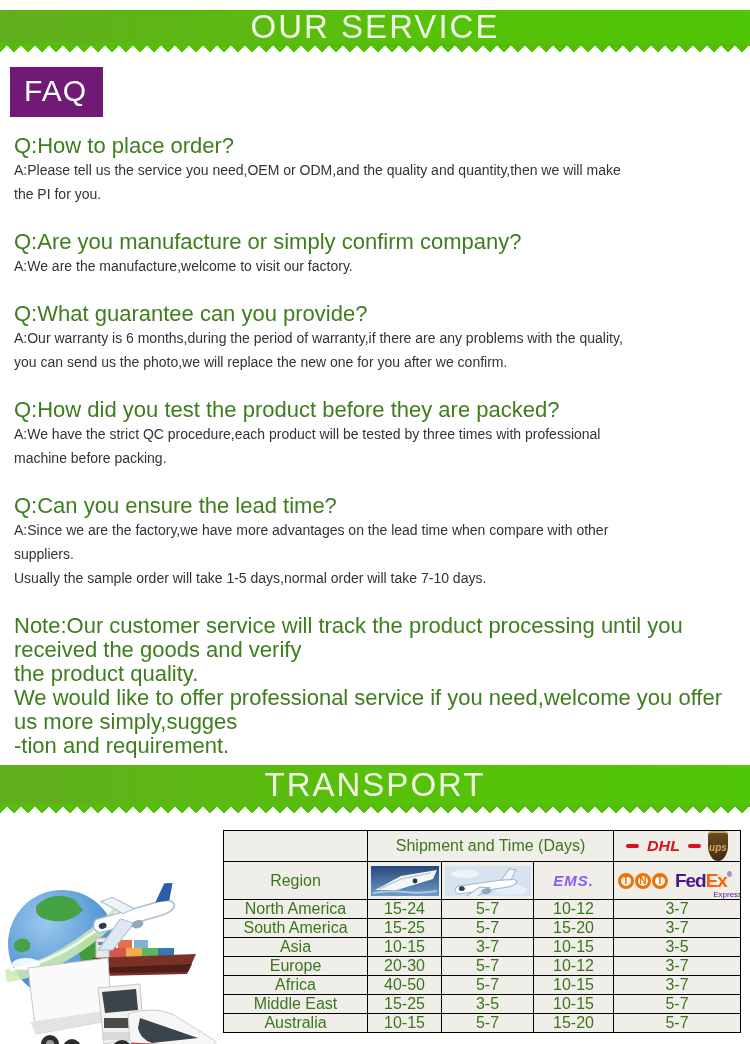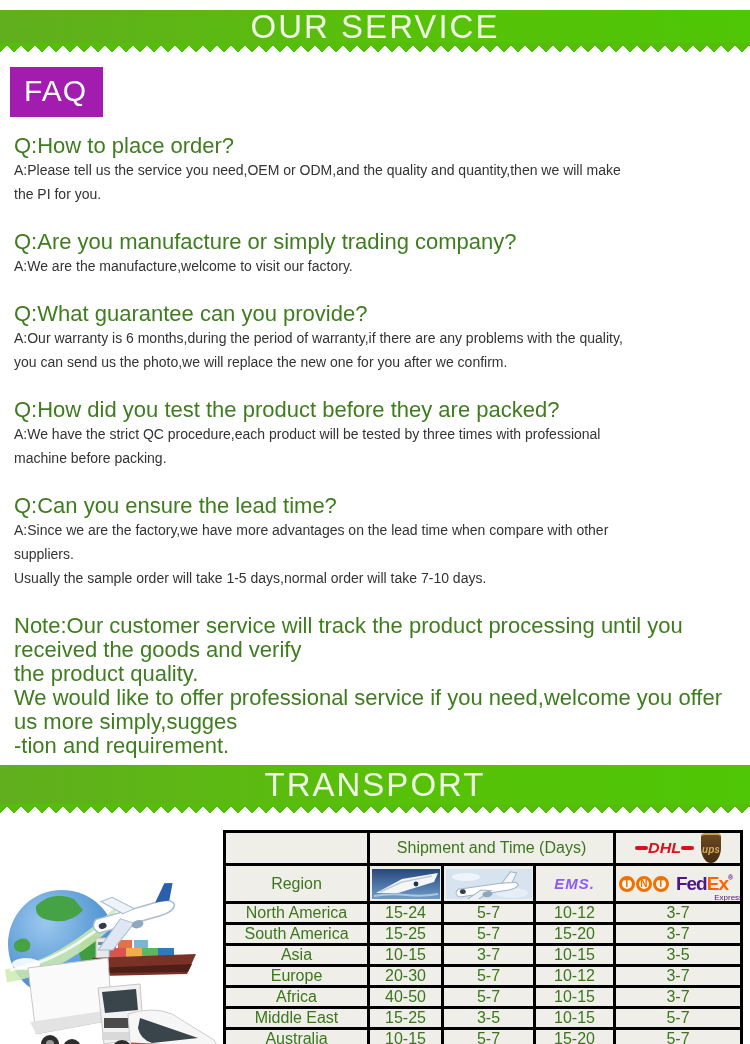--- a/index.html
+++ b/index.html
@@ -26,21 +26,21 @@
     height: 10px;
     background:
       linear-gradient(135deg,  #55bd0b 7px, transparent 0) 0 0 / 14px 10px repeat-x,
       linear-gradient(-135deg, #55bd0b 7px, transparent 0) 0 0 / 14px 10px repeat-x;
   }
 
   
   .faq-box {
     display: inline-block;
     margin: 14px 0 0 10px;
-    background: #a21caf;
+    background: #701a75;
     color: #ffffff;
     font-size: 30px;
     padding: 7px 16px 9px 14px;
     letter-spacing: 1px;
   }
   .faq-content { padding: 17px 14px 0 14px; }
   .qa { margin-bottom: 24px; }
   .q-line, .note-block {
     color: #3e7d1e; font-size: 22px; line-height: 24px; white-space: pre-line;
   }
@@ -56,34 +56,34 @@
   .illustration-wrap { width: 223px; flex: 0 0 223px; padding-top: 22px; }
 
   table.ship-table {
     border-collapse: collapse; table-layout: fixed;
     width: 517px;
     background: #efeee9;
     color: #3c761c;
     font-size: 16px;
   }
   table.ship-table td {
-    border: 3px solid #000000;
+    border: 1px solid #000000;
     text-align: center; vertical-align: middle;
     padding: 0;
     overflow: hidden;
   }
   tr.h1 td { height: 28px; }
   tr.h2 td { height: 38px; }
   tr.datarow td { height: 14px; }
   td.region-cell { text-align: left; padding-left: 12px; }
 
   .logo-row { display: flex; align-items: center; justify-content: center; gap: 7px; }
 
   
-  .dhl { display: inline-flex; align-items: center; gap: 0; }
+  .dhl { display: inline-flex; align-items: center; gap: 8px; }
   .dhl-text {
     color: #d8121f; font-weight: bold; font-style: italic;
     font-size: 16px; letter-spacing: 0px; transform: scaleY(0.9);
   }
   .dhl-dash { width: 13px; height: 4px; background: #d8121f; border-radius: 2px; }
 
   
   .ups {
     width: 20px; height: 30px;
     background: linear-gradient(180deg, #6b4a21 0%, #452a10 100%);
@@ -140,21 +140,21 @@
 </div>
 
 
 <div class="faq-content">
   <div class="qa">
     <p class="q-line">Q:How to place order?</p>
     <p class="a-line">A:Please tell us the service you need,OEM or ODM,and the quality and quantity,then we will make
 the PI for you.</p>
   </div>
   <div class="qa">
-    <p class="q-line">Q:Are you manufacture or simply trading company?</p>
+    <p class="q-line">Q:Are you manufacture or simply confirm company?</p>
     <p class="a-line">A:We are the manufacture,welcome to visit our factory.</p>
   </div>
   <div class="qa">
     <p class="q-line">Q:What guarantee can you provide?</p>
     <p class="a-line">A:Our warranty is 6 months,during the period of warranty,if there are any problems with the quality,
 you can send us the photo,we will replace the new one for you after we confirm.</p>
   </div>
   <div class="qa">
     <p class="q-line">Q:How did you test the product before they are packed?</p>
     <p class="a-line">A:We have the strict QC procedure,each product will be tested by three times with professional

